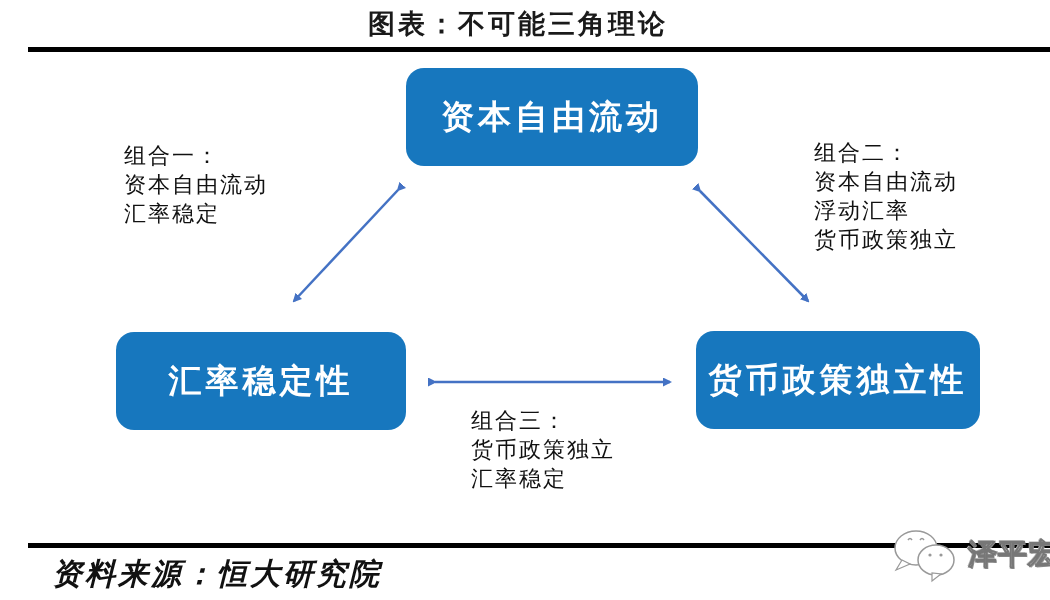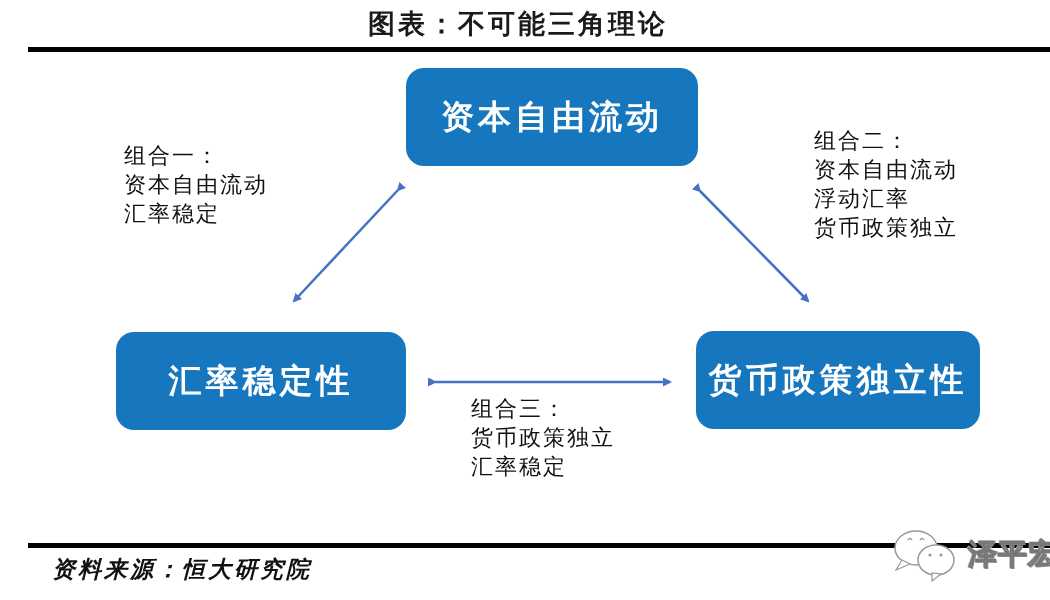--- a/index.html
+++ b/index.html
@@ -40,28 +40,28 @@
   }
   .node.top-node{left:378px;top:68px;width:292px;height:98px;}
   .node.left-node{left:88px;top:332px;width:290px;height:98px;}
   .node.right-node{left:668px;top:331px;width:284px;height:98px;}
   .anno{
     position:absolute;
     font-size:22px;line-height:29px;letter-spacing:2px;
     color:#111;
   }
   .anno.combo1{left:96px;top:141px;}
-  .anno.combo2{left:786px;top:126px;}
-  .anno.combo3{left:443px;top:396px;font-family:Liberation Mono, monospace;}
+  .anno.combo2{left:786px;top:138px;}
+  .anno.combo3{left:443px;top:406px;}
   .arrows{position:absolute;left:0;top:0;width:1050px;height:600px;pointer-events:none;}
   .arrows line{stroke:var(--arrow);stroke-width:2.5;}
   .arrows .head{fill:var(--arrow);}
   .source{
     position:absolute;left:24px;top:554px;
-    font-size:23px;font-weight:bold;font-style:italic;letter-spacing:3px;
+    font-size:30px;font-weight:bold;font-style:italic;letter-spacing:3px;
     color:#111;
   }
   .watermark{
     position:absolute;left:860px;top:524px;width:186px;height:62px;
     display:flex;align-items:center;
   }
   .watermark .wm-text{
     font-family:"Liberation Sans","DejaVu Sans",sans-serif;
     font-size:29px;font-weight:bold;letter-spacing:1px;
     color:#fff;

